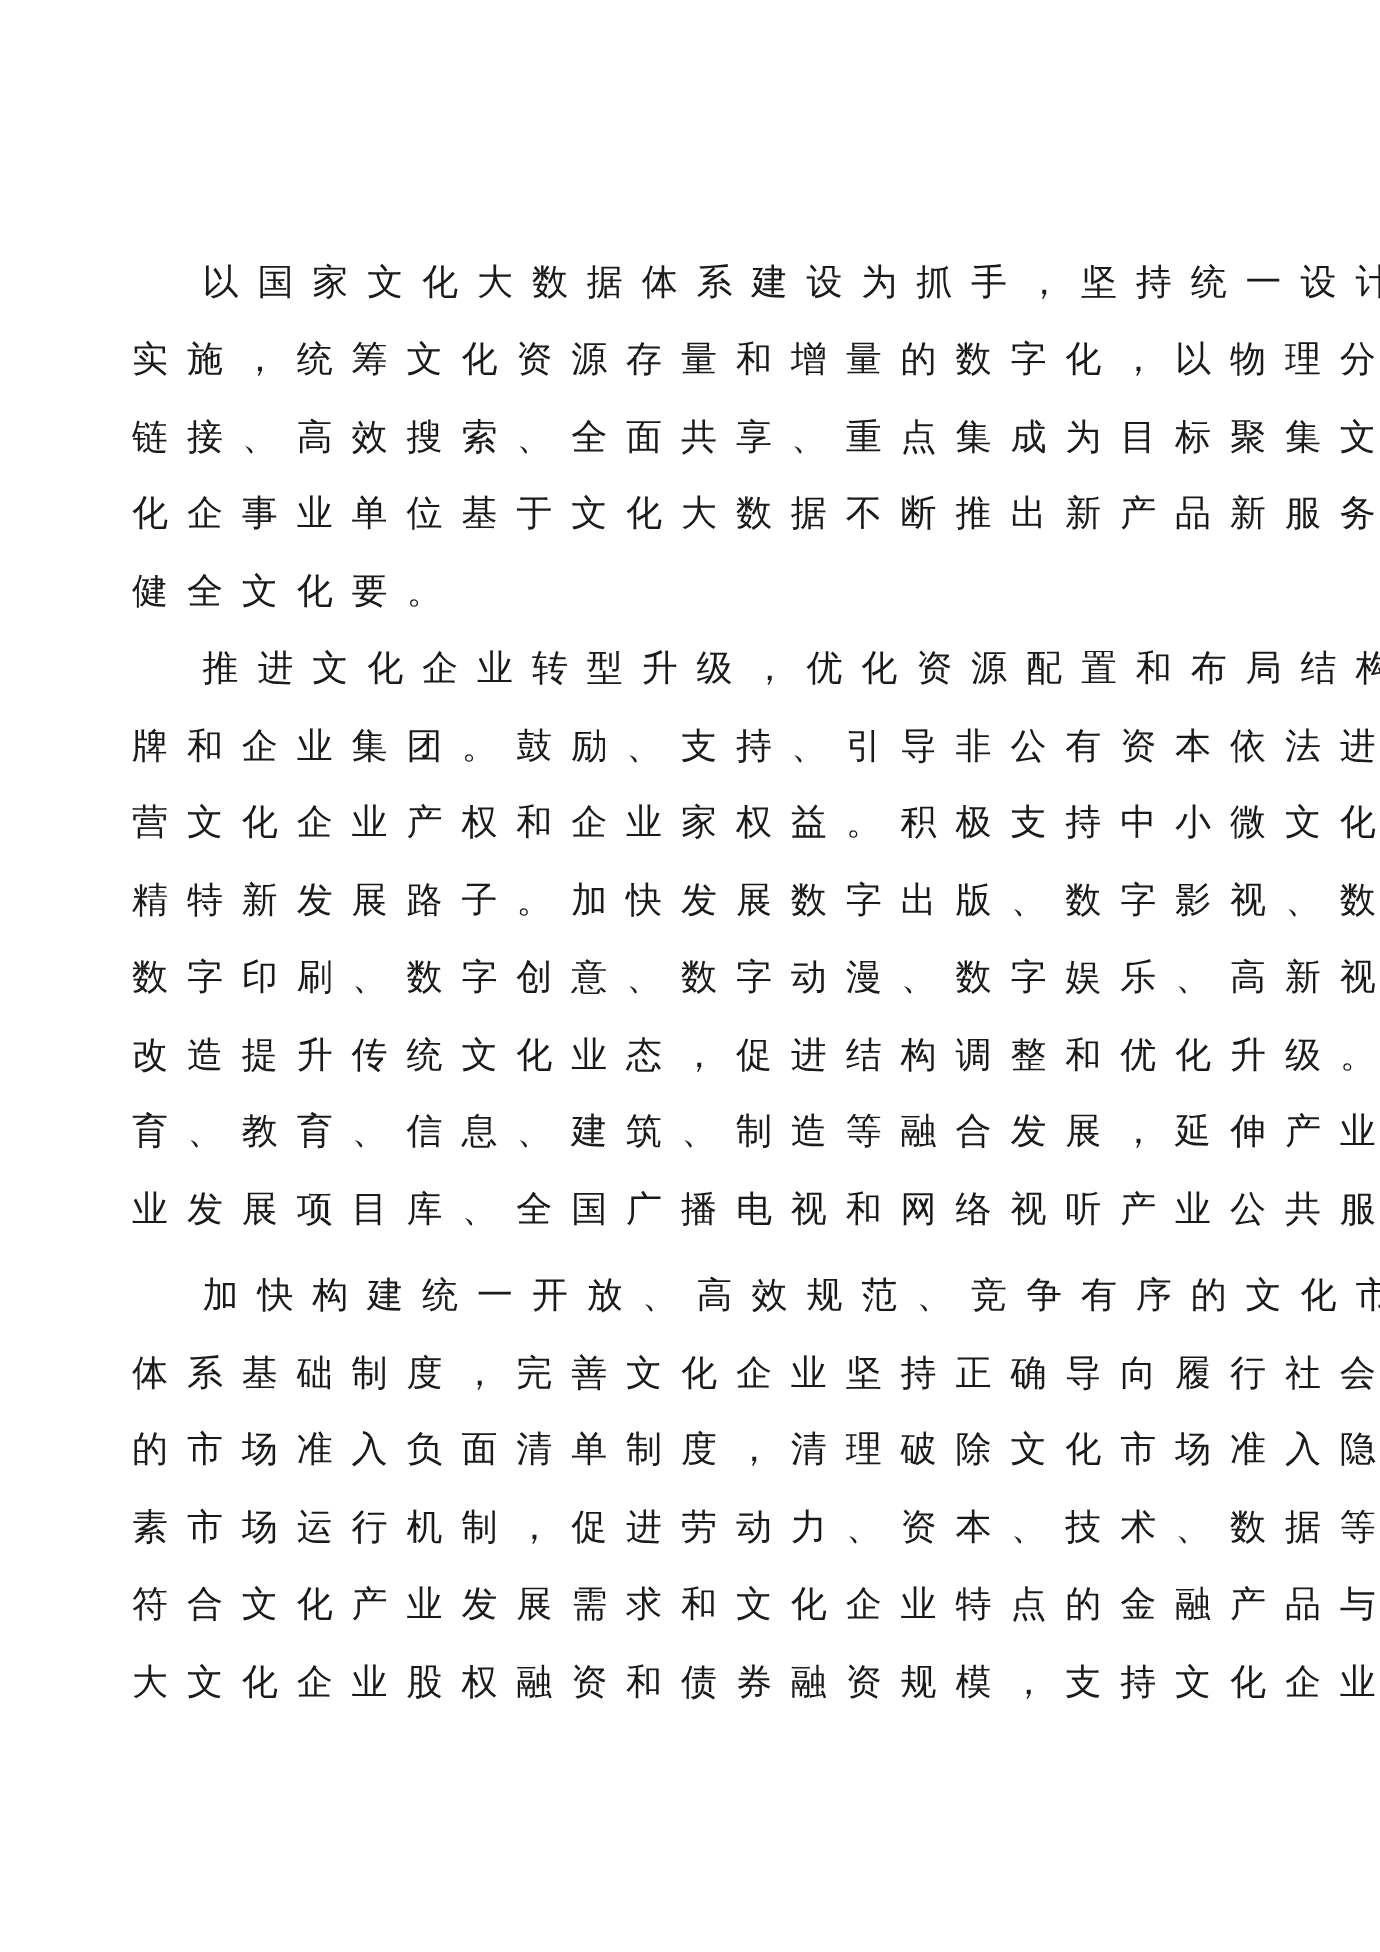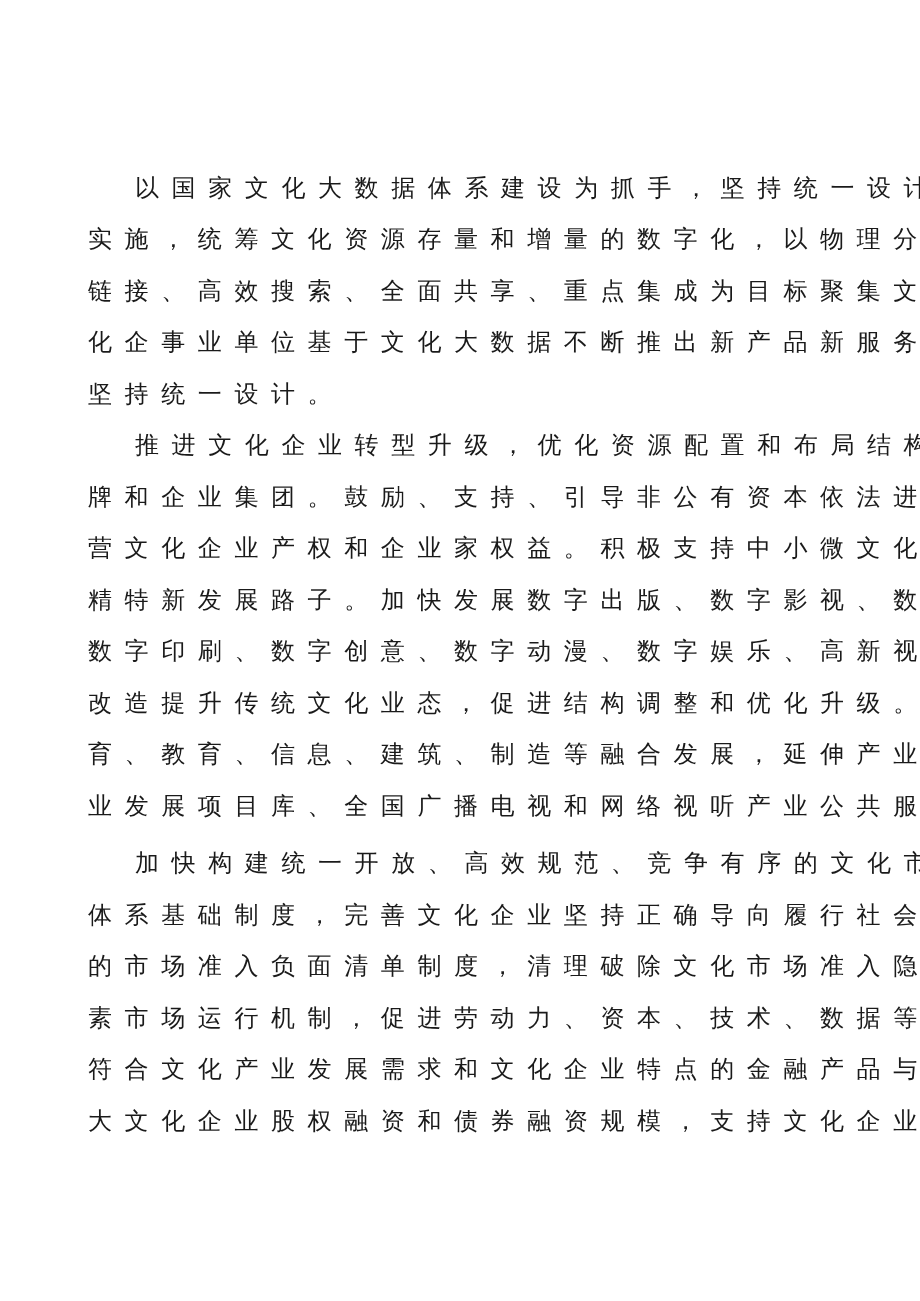--- a/index.html
+++ b/index.html
@@ -41,21 +41,21 @@
 </head>
 <body>
 
 <div class="page">
 
   <div>
     <div class="line indent" style="top:168px;">以国家文化大数据体系建设为抓手，坚持统一设计、长期规划、分步</div>
     <div class="line" style="top:219px;">实施，统筹文化资源存量和增量的数字化，以物理分布、逻辑关联、快速</div>
     <div class="line" style="top:271px;">链接、高效搜索、全面共享、重点集成为目标聚集文化数字资源，推动文</div>
     <div class="line" style="top:322px;">化企事业单位基于文化大数据不断推出新产品新服务，提升文化产品和服</div>
-    <div class="line" style="top:374px;">坚持统一设计。</div>
+    <div class="line" style="top:374px;">健全文化要。</div>
   </div>
 
   <div>
     <div class="line indent" style="top:425px;">推进文化企业转型升级，优化资源配置和布局结构，打造知名文化品</div>
     <div class="line" style="top:477px;">牌和企业集团。鼓励、支持、引导非公有资本依法进入文化产业,保护民</div>
     <div class="line" style="top:528px;">营文化企业产权和企业家权益。积极支持中小微文化企业发展,鼓励走专</div>
     <div class="line" style="top:580px;">精特新发展路子。加快发展数字出版、数字影视、数字演播、数字艺术、</div>
     <div class="line" style="top:631px;">数字印刷、数字创意、数字动漫、数字娱乐、高新视频等新型文化业态，</div>
     <div class="line" style="top:683px;">改造提升传统文化业态，促进结构调整和优化升级。推动文化与旅游、体</div>
     <div class="line" style="top:734px;">育、教育、信息、建筑、制造等融合发展，延伸产业链。建设国家文化产</div>

